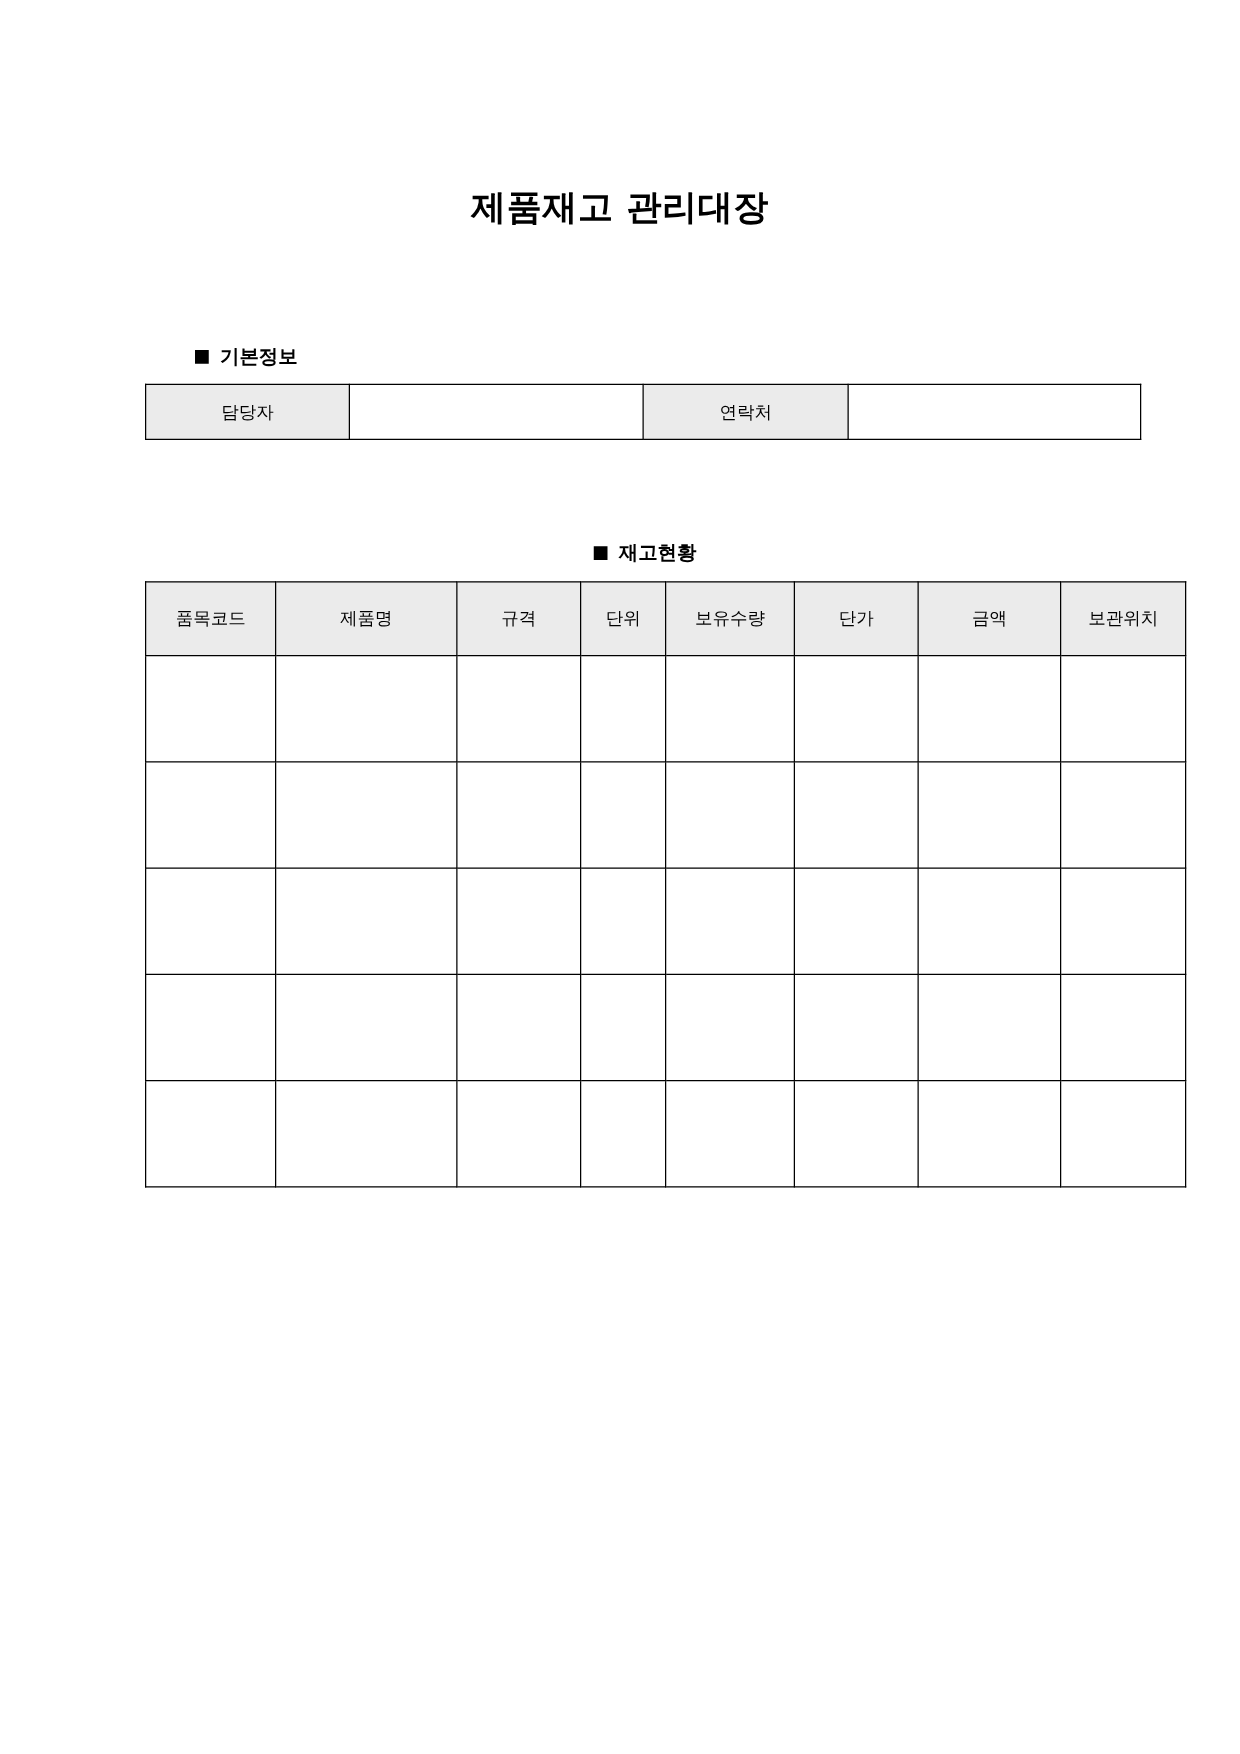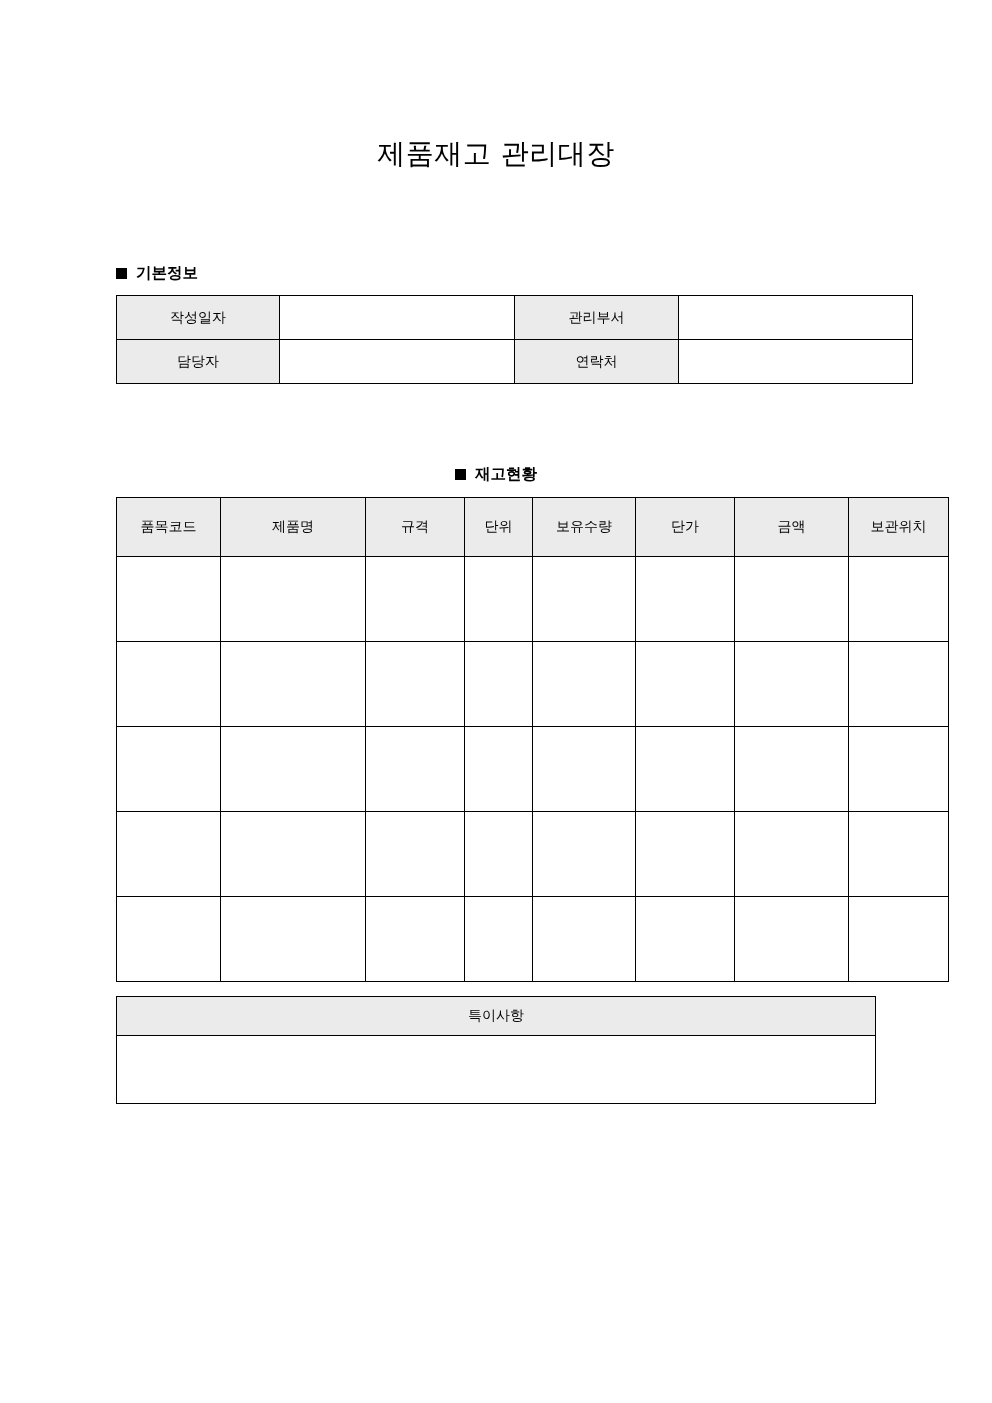--- a/index.html
+++ b/index.html
@@ -19,34 +19,35 @@
     width: 992px;
     height: 1403px;
     box-sizing: border-box;
     padding: 0 116px;
   }
 
   
   .doc-title {
     text-align: center;
     font-size: 28px;
-    font-weight: normal;
+    font-weight: bold;
     letter-spacing: 0.5px;
-    margin: 0;
+    margin: 12px;
     padding-top: 137px;
     line-height: 1.2;
   }
 
   
   .section-heading {
     display: flex;
     align-items: center;
     font-size: 15.5px;
     font-weight: bold;
     line-height: 1;
+    margin-left: 40px;
   }
   .section-bullet {
     display: inline-block;
     width: 11px;
     height: 11px;
     background: #000000;
     margin-right: 9px;
     flex: 0 0 auto;
   }
 
@@ -121,26 +122,20 @@
   <h1 class="doc-title">제품재고 관리대장</h1>
 
   <div class="section-heading sec-basic">
     <span class="section-bullet"></span>
     <span>기본정보</span>
   </div>
 
   <table class="doc-table tbl-basic">
     <tbody>
       <tr>
-        <td class="cell-label c-lab1">작성일자</td>
-        <td class="cell-value c-val1"></td>
-        <td class="cell-label c-lab2">관리부서</td>
-        <td class="cell-value c-val2"></td>
-      </tr>
-      <tr>
         <td class="cell-label c-lab1">담당자</td>
         <td class="cell-value c-val1"></td>
         <td class="cell-label c-lab2">연락처</td>
         <td class="cell-value c-val2"></td>
       </tr>
     </tbody>
   </table>
 
   <div class="section-heading sec-inventory">
     <span class="section-bullet"></span>
@@ -208,26 +203,14 @@
         <td></td>
         <td></td>
         <td></td>
         <td></td>
         <td></td>
       </tr>
     </tbody>
   </table>
 
 
-  <table class="doc-table tbl-remarks">
-    <thead>
-      <tr>
-        <th>특이사항</th>
-      </tr>
-    </thead>
-    <tbody>
-      <tr>
-        <td></td>
-      </tr>
-    </tbody>
-  </table>
 
 </div>
 
 </body></html>

